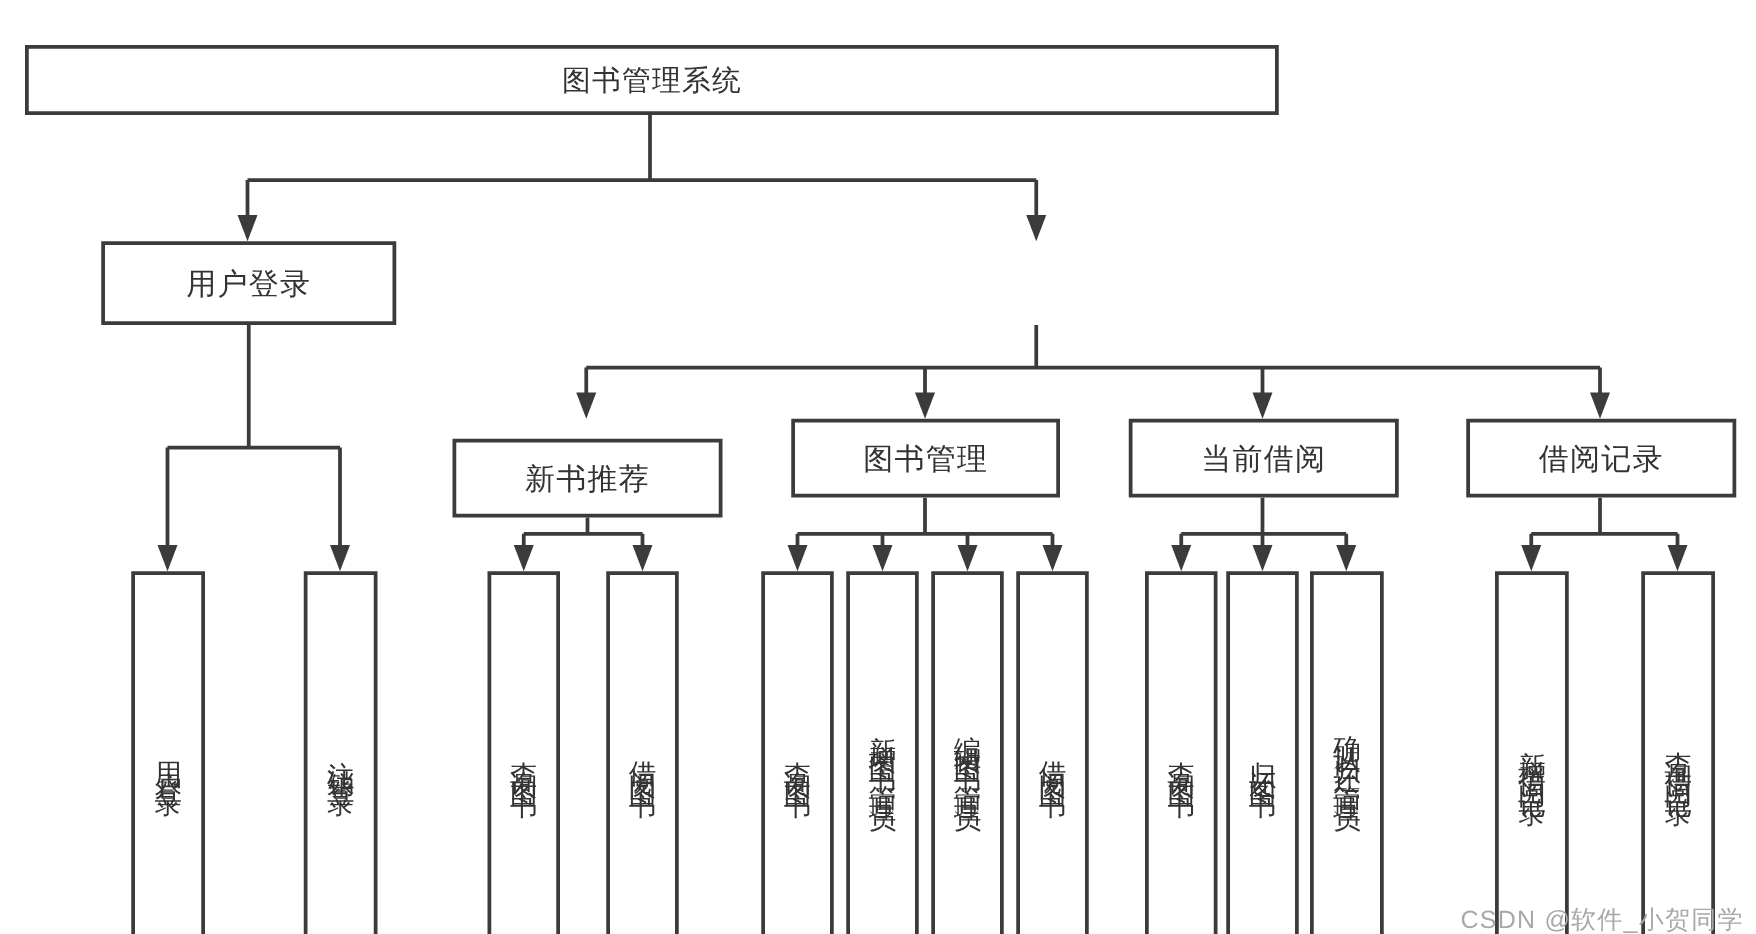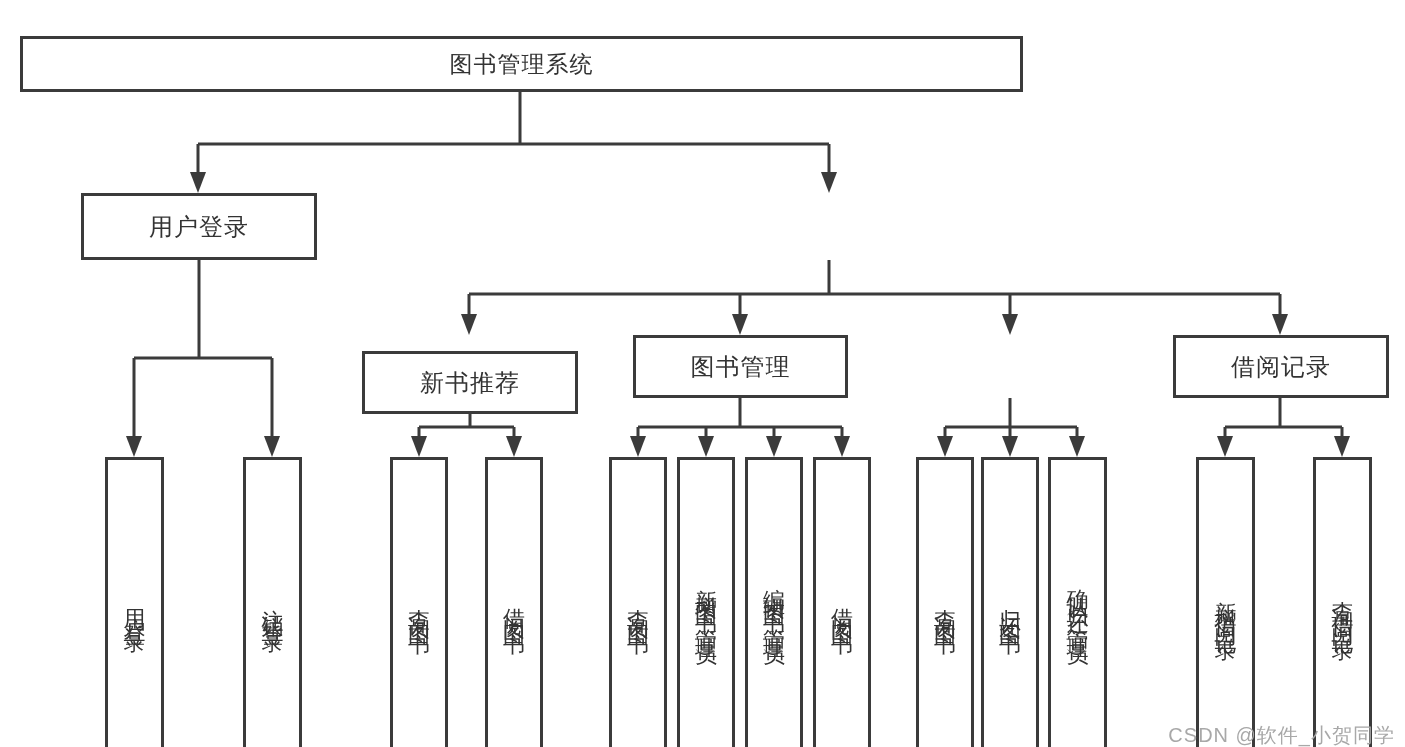--- a/index.html
+++ b/index.html
@@ -96,20 +96,21 @@
       <polygon class="ah" points="1334,414 1350,414 1342,435"></polygon>
     </g>
   </svg>
 
   <div class="box h root" style="left:20px;top:14px;width:1003px;height:56px;">图书管理系统</div>
 
   <div class="box h" style="left:81px;top:171px;width:236px;height:67px;">用户登录</div>
 
   <div class="box h" style="left:362px;top:329px;width:216px;height:63px;">新书推荐</div>
   <div class="box h" style="left:633px;top:313px;width:215px;height:63px;">图书管理</div>
+  <div class="box h" style="left:903px;top:313px;width:216px;height:63px;">当前借阅</div>
   <div class="box h" style="left:1173px;top:313px;width:216px;height:63px;">借阅记录</div>
 
   <div class="box v" style="left:105px;top:435px;width:59px;height:299px;">用户登录</div>
   <div class="box v" style="left:243px;top:435px;width:59px;height:299px;">注销登录</div>
 
   <div class="box v" style="left:390px;top:435px;width:58px;height:299px;">查询图书</div>
   <div class="box v" style="left:485px;top:435px;width:58px;height:299px;">借阅图书</div>
 
   <div class="box v" style="left:609px;top:435px;width:58px;height:299px;">查询图书</div>
   <div class="box v" style="left:677px;top:435px;width:58px;height:299px;">新增图书（管理员）</div>

